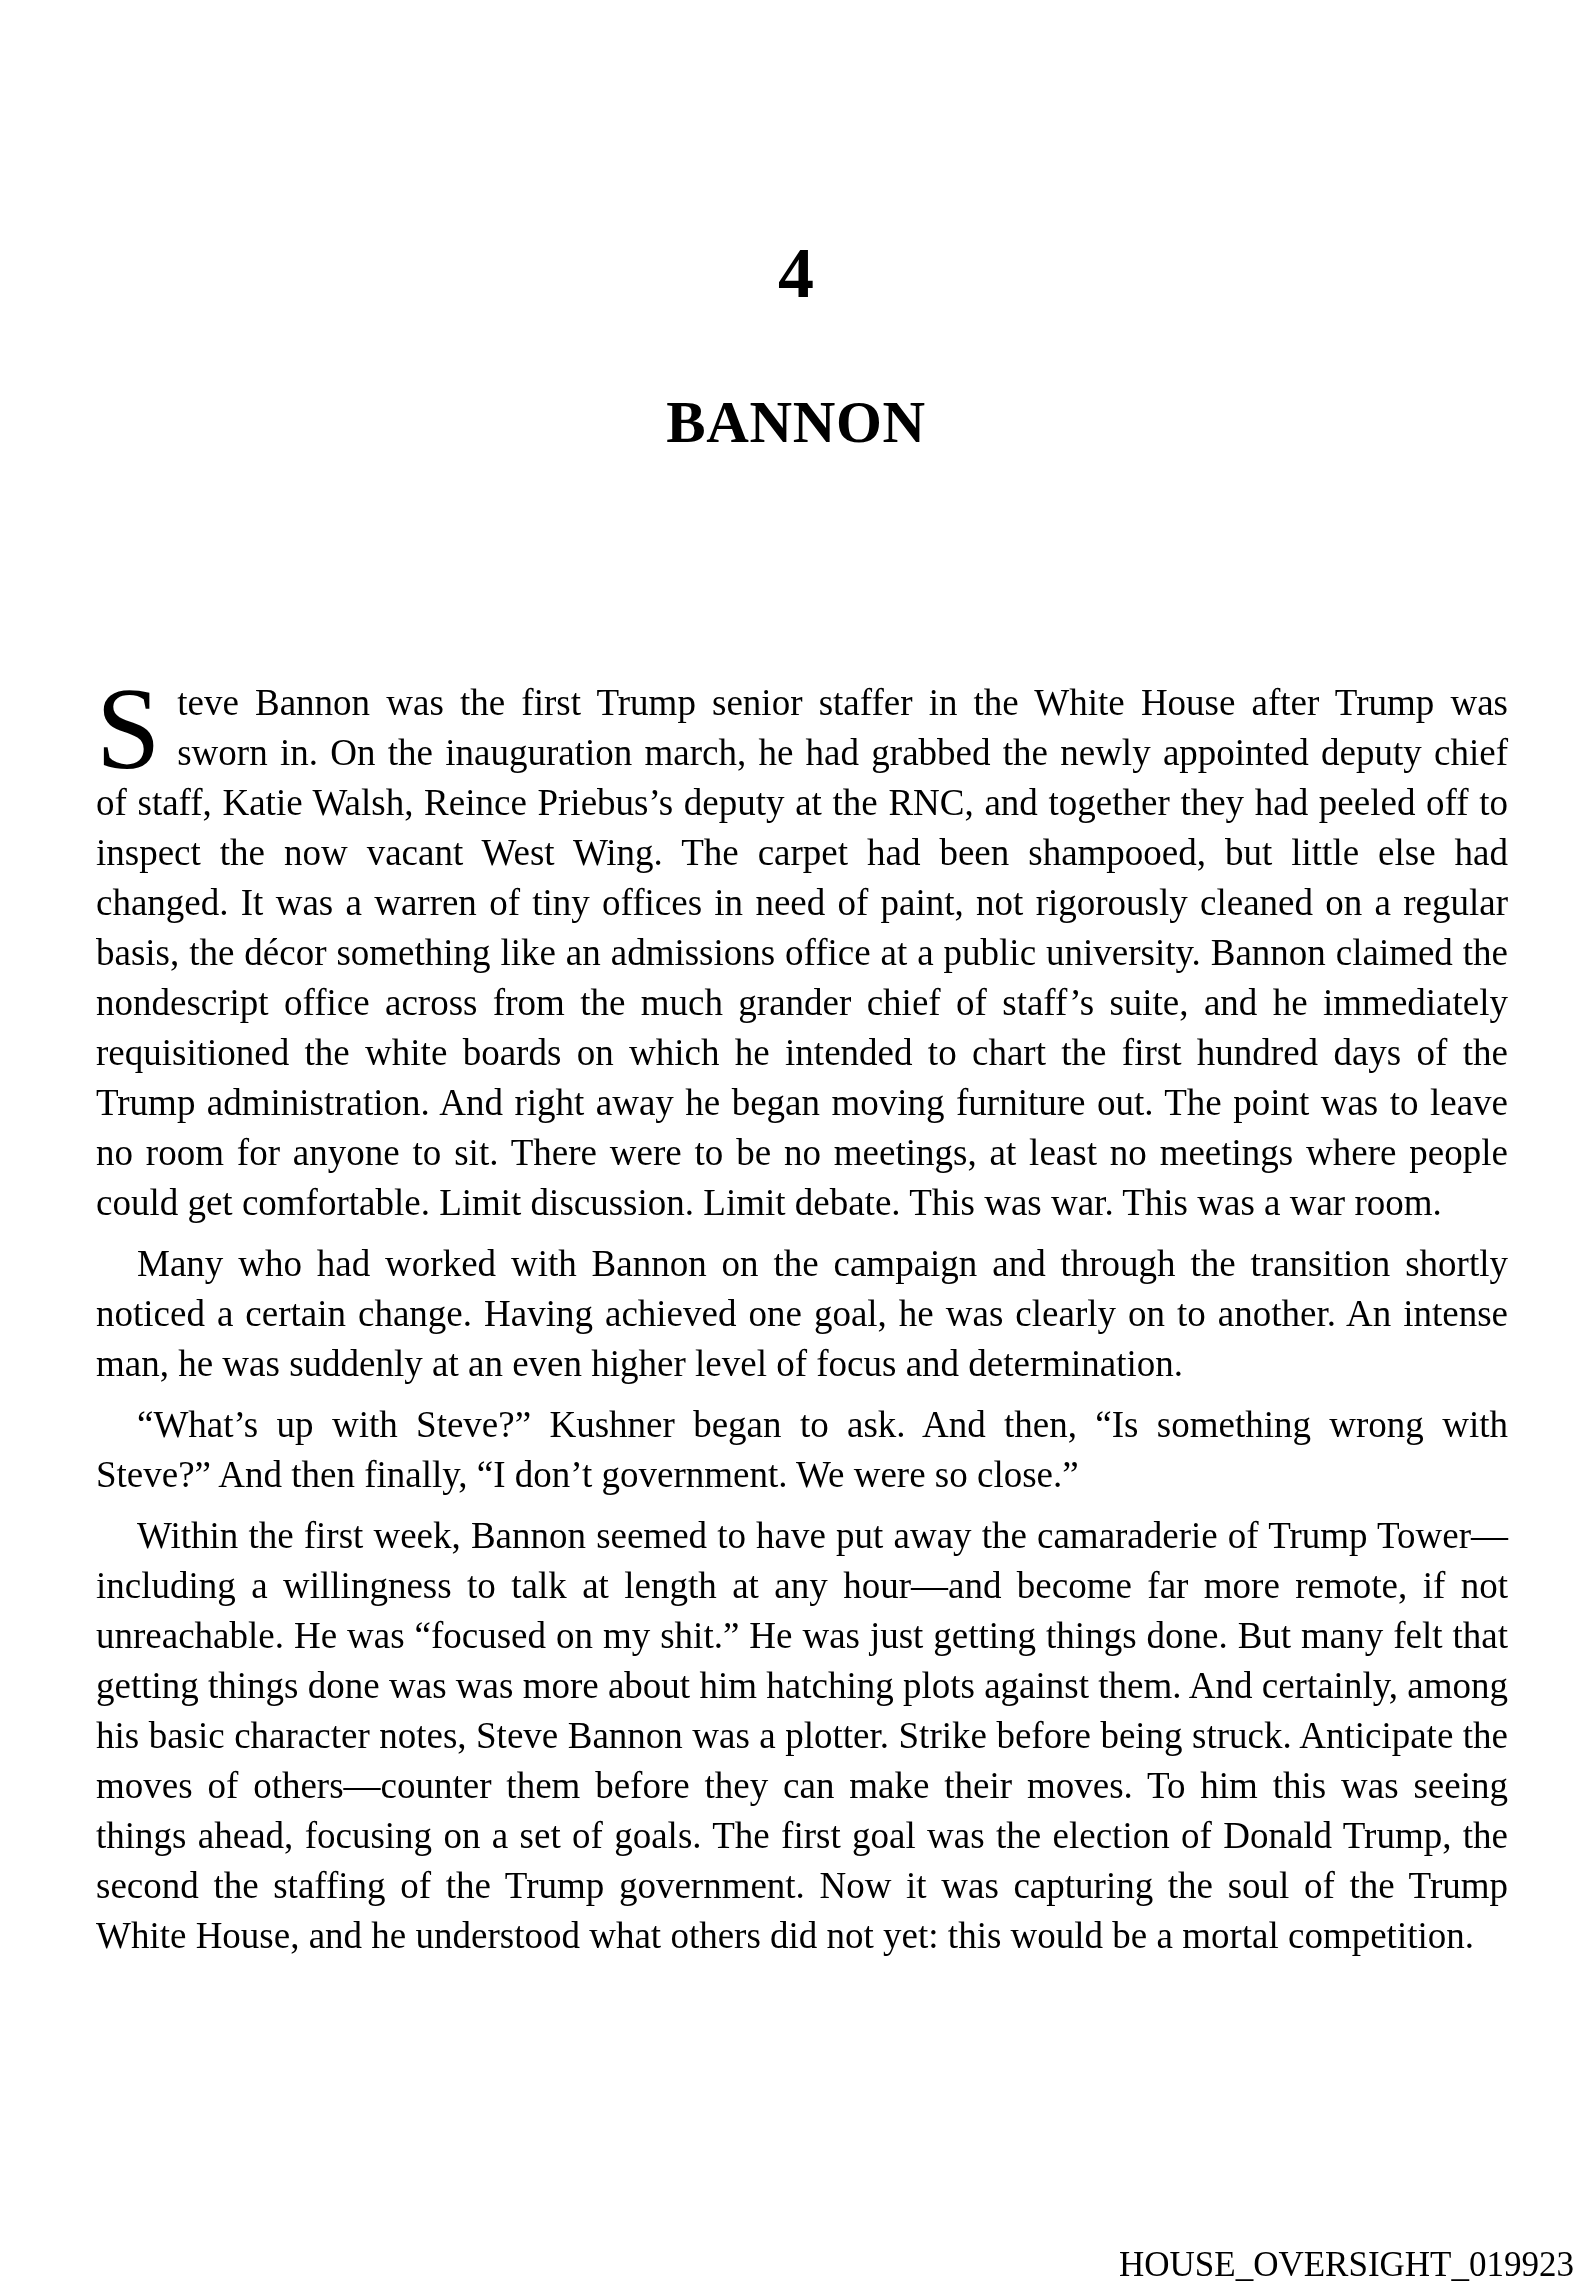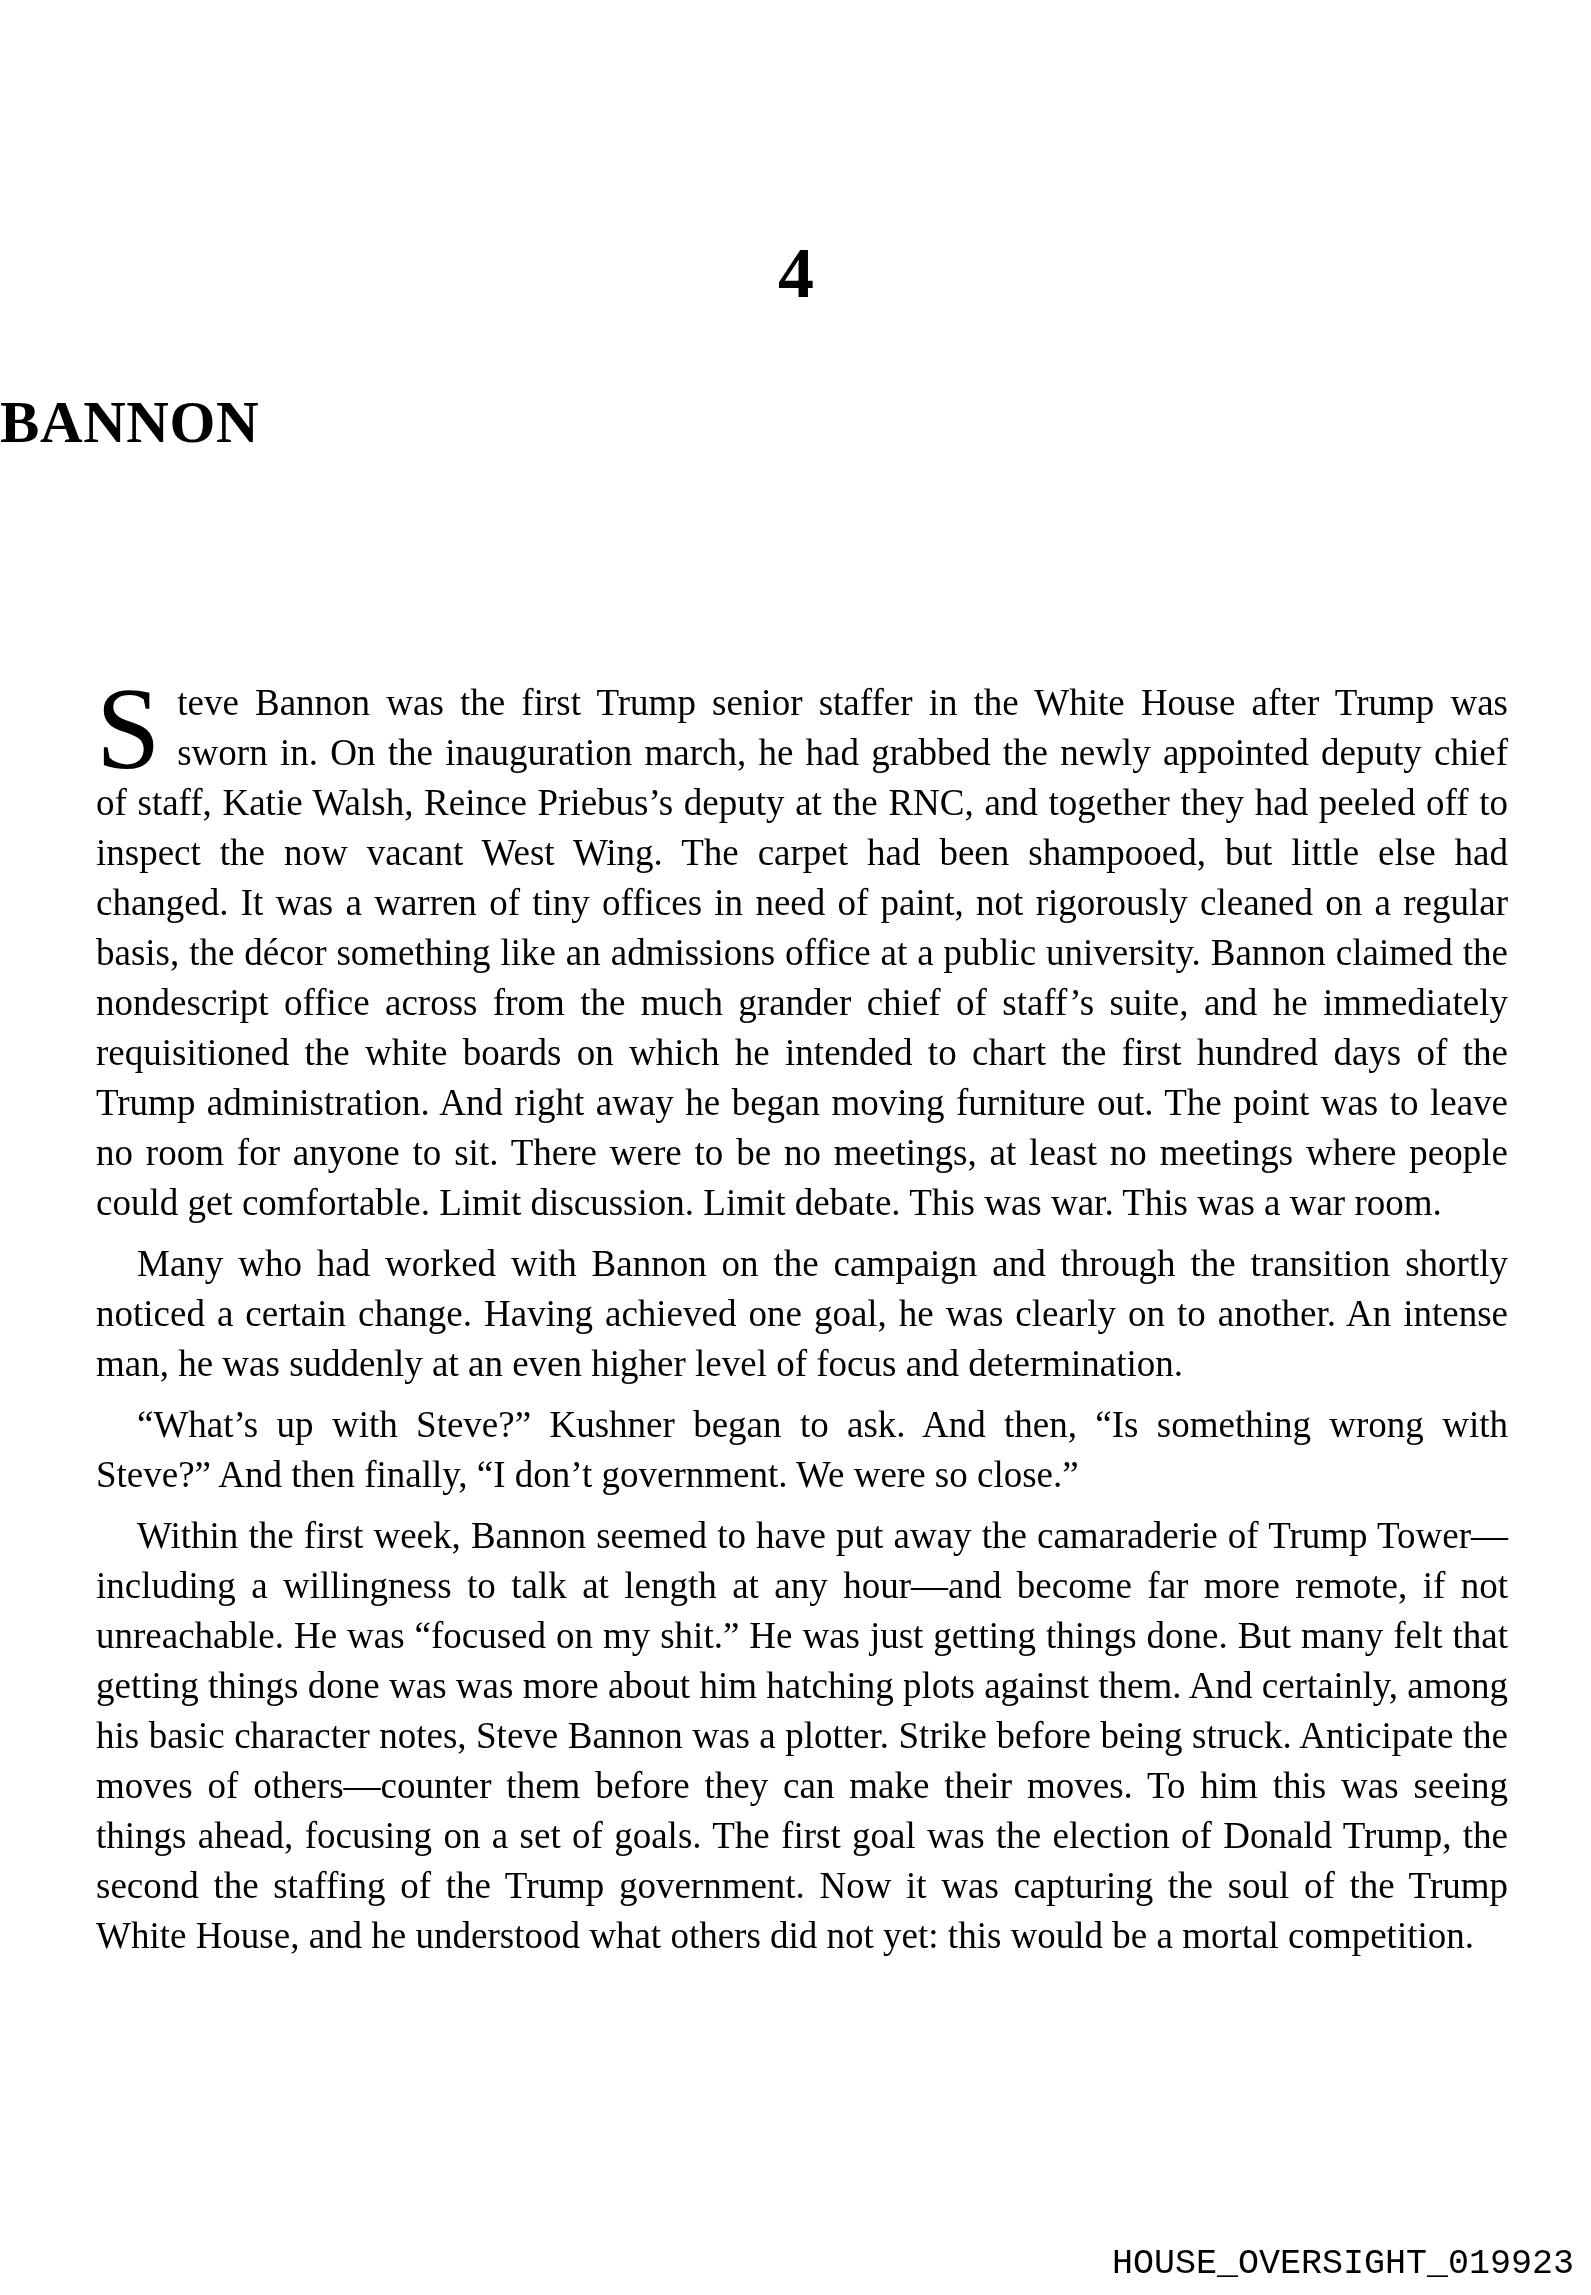--- a/index.html
+++ b/index.html
@@ -30,21 +30,21 @@
     text-align: center;
     font-size: 72px;
     font-weight: bold;
     line-height: 1;
   }
   .chapter-title {
     position: absolute;
     top: 393px;
     left: 0;
     width: 100%;
-    text-align: left;
+    text-align: center;
     font-size: 59px;
     font-weight: bold;
     letter-spacing: 0.6px;
     line-height: 1;
   }
   .body-text {
     position: absolute;
     left: 96px;
     top: 678px;
     width: 1412px;
@@ -65,21 +65,21 @@
     font-size: 116px;
     line-height: 90px;
     height: 90px;
     margin-top: 6.4px;
     padding-right: 16.7px;
   }
   .bates {
     position: absolute;
     right: 18px;
     bottom: 13px;
-    font-family: Liberation Mono, monospace;
+    font-family: Liberation Serif, serif;
     font-size: 35px;
     line-height: 1;
     letter-spacing: 0px;
   }
 </style>
 </head>
 <body>
 
 <div class="page">
 

